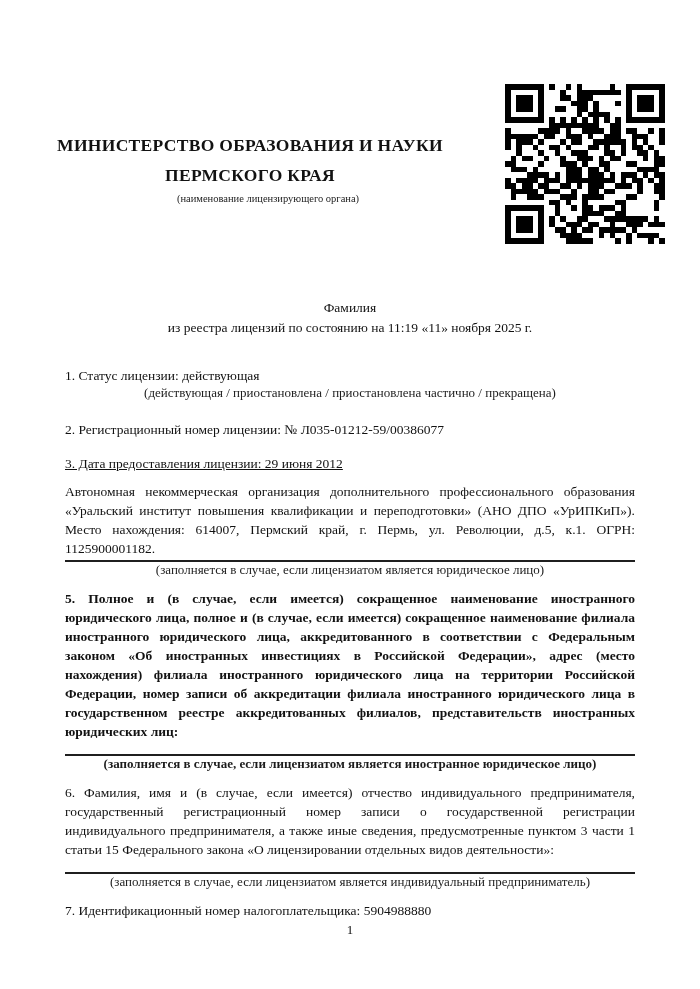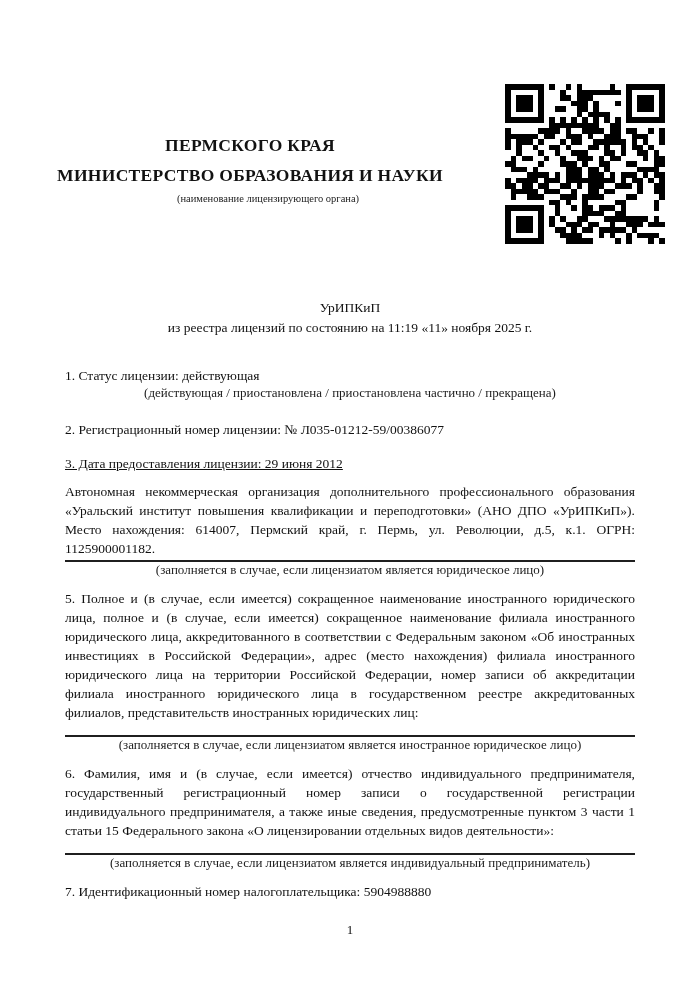--- a/index.html
+++ b/index.html
@@ -36,42 +36,42 @@
   .content{
     position:absolute;top:366px;left:65px;width:570px;
     font-size:13.5px;line-height:20px;
   }
   .content p{margin:0;}
   .para-just{text-align:justify;line-height:19px;}
   .sec-1{margin-bottom:20px;}
   .sec-2{margin-bottom:14px;}
   .sec-3{margin-bottom:8px;text-decoration:underline;}
   .sec-4{margin-bottom:12px;}
-  .sec-5{margin-bottom:12px;}
+  .sec-5{margin-bottom:12px;font-weight:bold;}
   .sec-6{margin-bottom:12px;}
   .field-caption{
     text-align:center;font-size:13px;line-height:14px;color:#1c1c1c;
   }
   .blank-line{height:11px;}
   .rule{
     border-top:2px solid #1f1f1f;height:0;margin:2px 0 1px 0;
   }
   .page-number{
     position:absolute;top:922px;left:0;width:700px;
     text-align:center;font-size:13px;
   }
 </style>
 </head>
 <body>
 
 <div class="page">
 
   <div class="ministry">
+    <div class="ministry-line">МИНИСТЕРСТВО ОБРАЗОВАНИЯ И НАУКИ</div>
     <div class="ministry-line">ПЕРМСКОГО КРАЯ</div>
-    <div class="ministry-line">МИНИСТЕРСТВО ОБРАЗОВАНИЯ И НАУКИ</div>
     <div class="ministry-caption">(наименование лицензирующего органа)</div>
   </div>
 
   <div class="qr-box">
     <svg id="qr-svg" viewBox="0 0 29 29" shape-rendering="crispEdges" xmlns="http://www.w3.org/2000/svg">
         <rect x="0" y="0" width="29" height="29" fill="#ffffff"></rect>
         <rect x="0" y="0" width="1" height="1" fill="#000000"></rect>
         <rect x="1" y="0" width="1" height="1" fill="#000000"></rect>
         <rect x="2" y="0" width="1" height="1" fill="#000000"></rect>
         <rect x="3" y="0" width="1" height="1" fill="#000000"></rect>
@@ -504,21 +504,21 @@
         <rect x="14" y="28" width="1" height="1" fill="#000000"></rect>
         <rect x="15" y="28" width="1" height="1" fill="#000000"></rect>
         <rect x="20" y="28" width="1" height="1" fill="#000000"></rect>
         <rect x="22" y="28" width="1" height="1" fill="#000000"></rect>
         <rect x="26" y="28" width="1" height="1" fill="#000000"></rect>
         <rect x="28" y="28" width="1" height="1" fill="#000000"></rect>
       </svg>
   </div>
 
   <div class="doc-title">
-    <div>УрИПКиП</div>
+    <div>Фамилия</div>
     <div>из реестра лицензий по состоянию на 11:19 «11» ноября 2025 г.</div>
   </div>
 
   <main class="content">
 
     <section class="sec-1">
       <p>1. Статус лицензии: действующая</p>
       <div class="field-caption">(действующая / приостановлена / приостановлена частично / прекращена)</div>
     </section>
 

